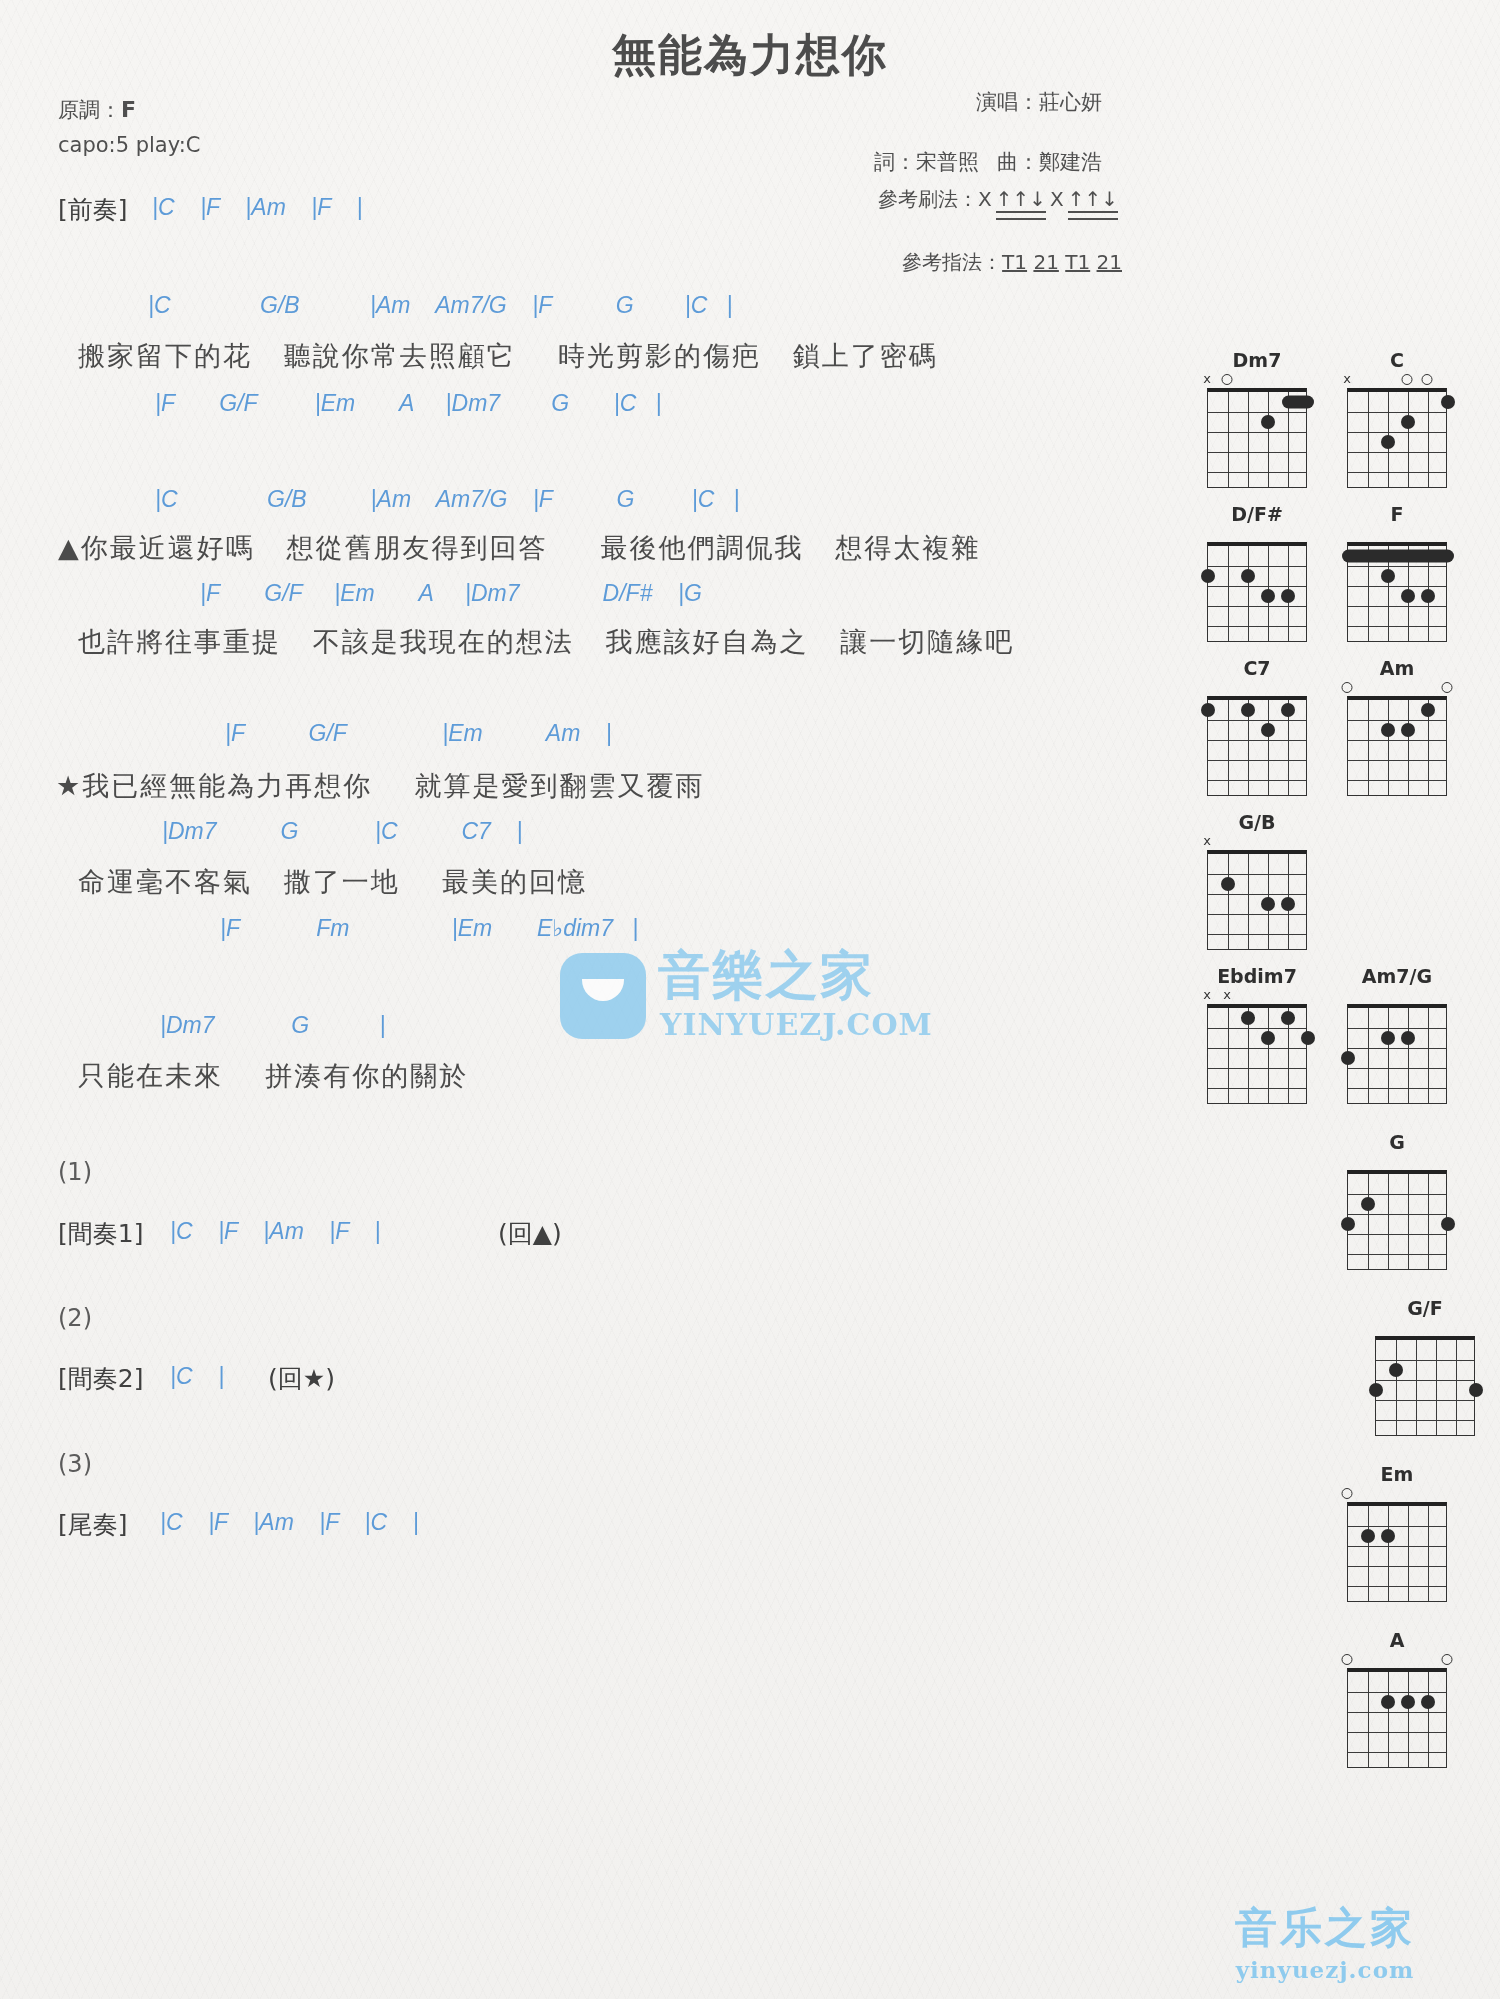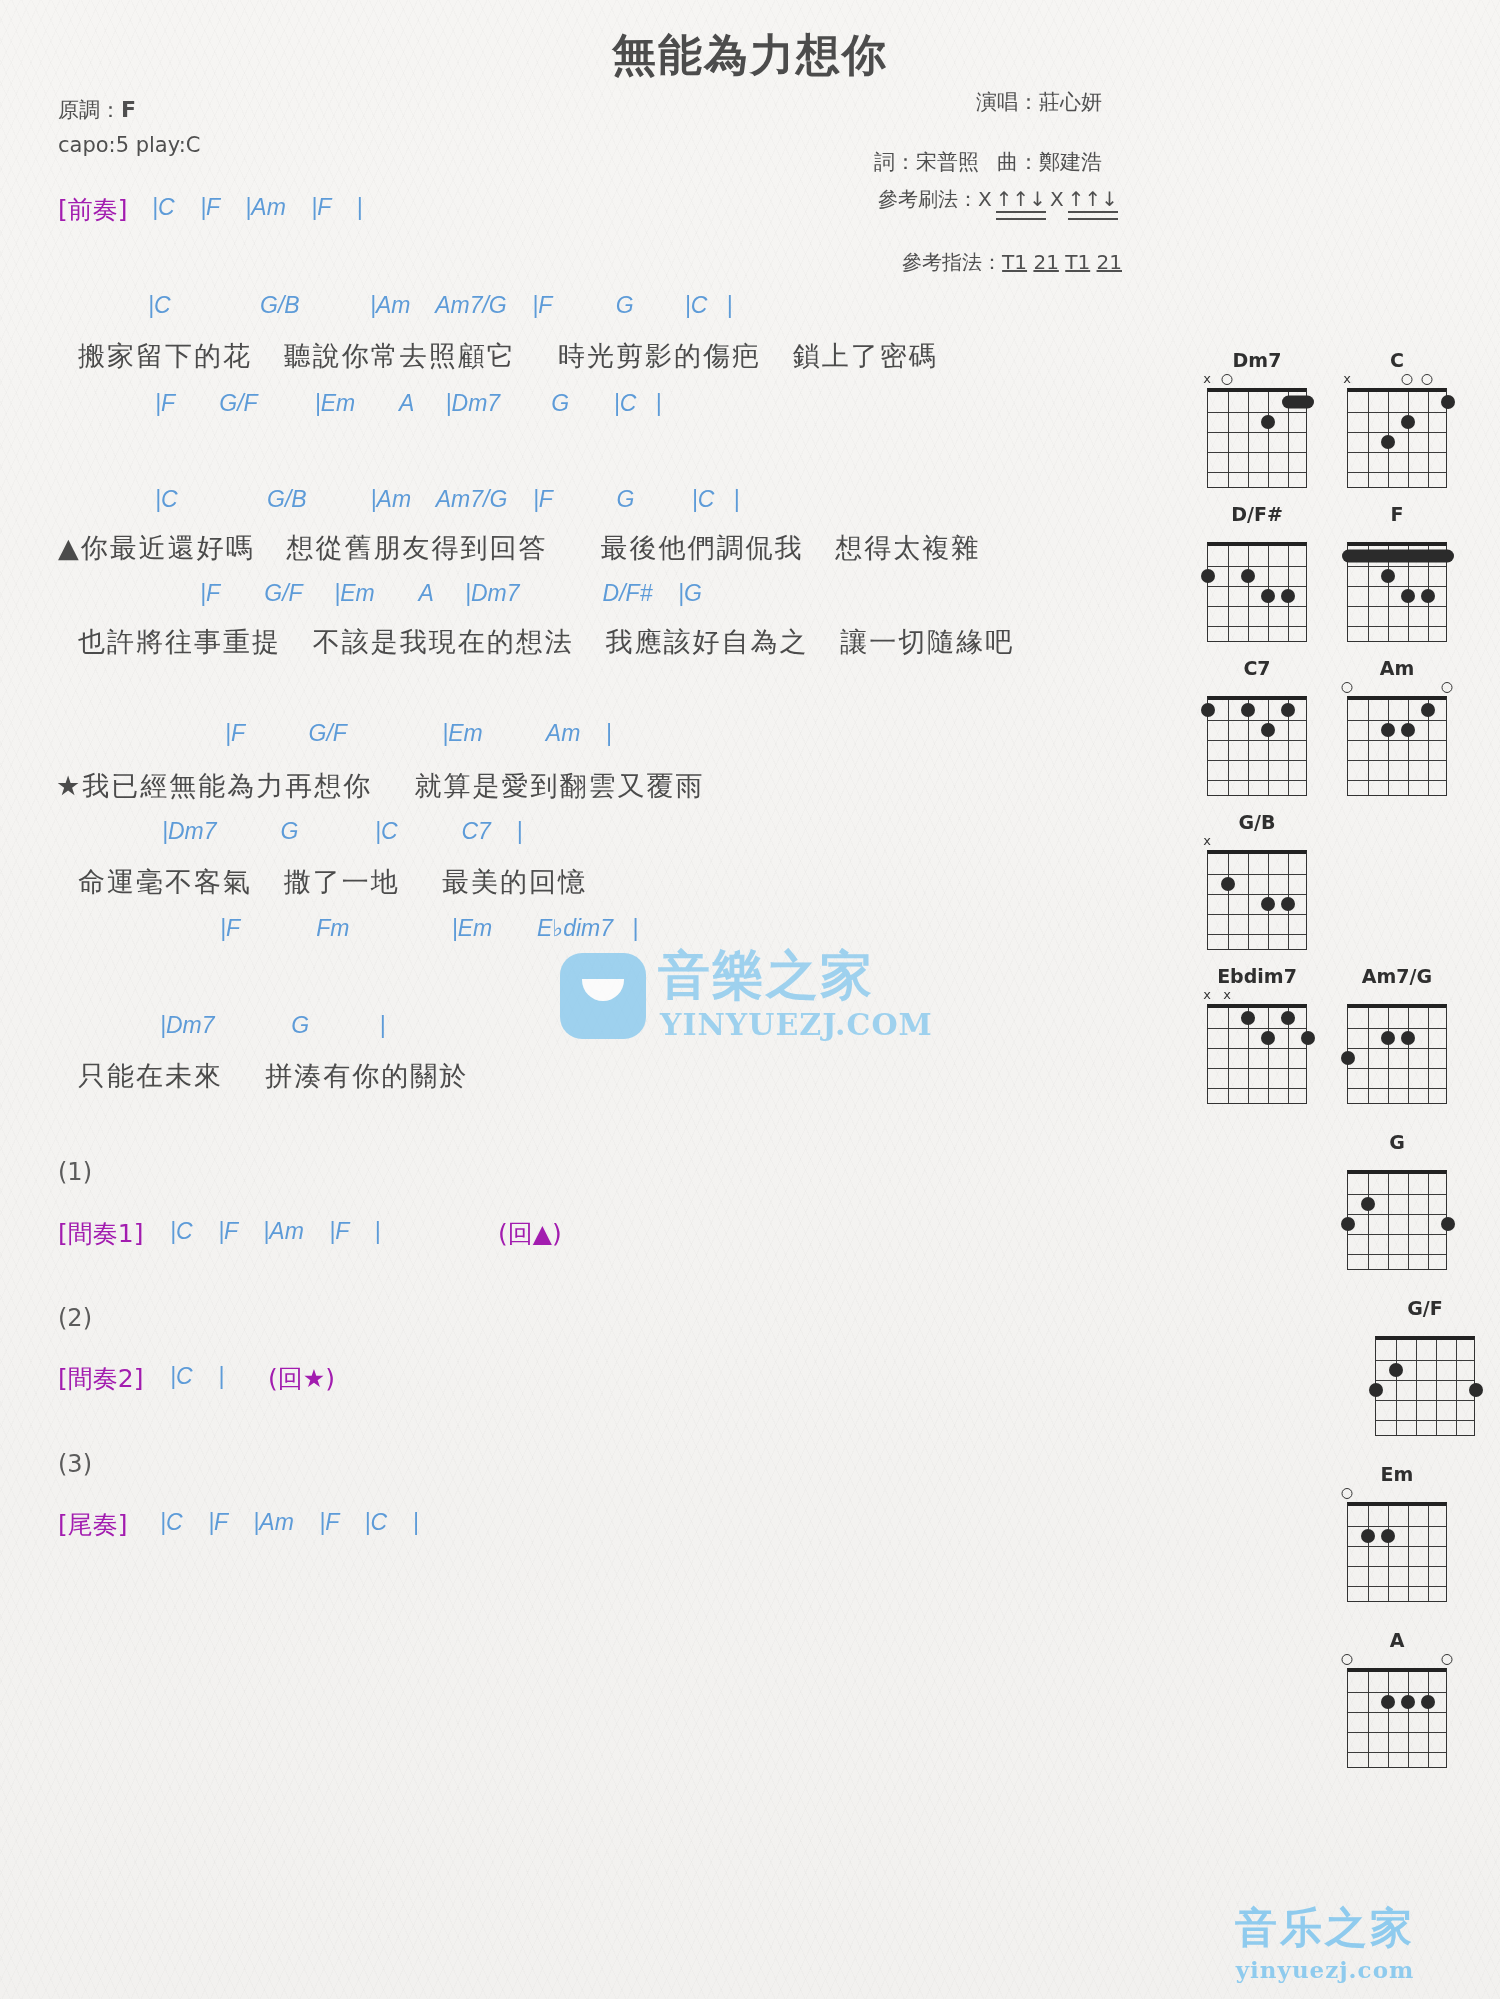--- a/index.html
+++ b/index.html
@@ -98,21 +98,21 @@
     font-size: 23px;
     letter-spacing: 0px;
     font-style: italic;
   }
   .lyricrow {
     color: #4b4b4b;
     font-size: 27px;
     letter-spacing: 2px;
   }
   .section-label {
-    color: #a21caf;
+    color: #404040;
     font-size: 25px;
   }
   .marknum { color: #5b5b5b; font-size: 24px; }
 
   
   .diagrams {
     position: absolute;
     top: 348px;
     left: 1196px;
     width: 290px;

